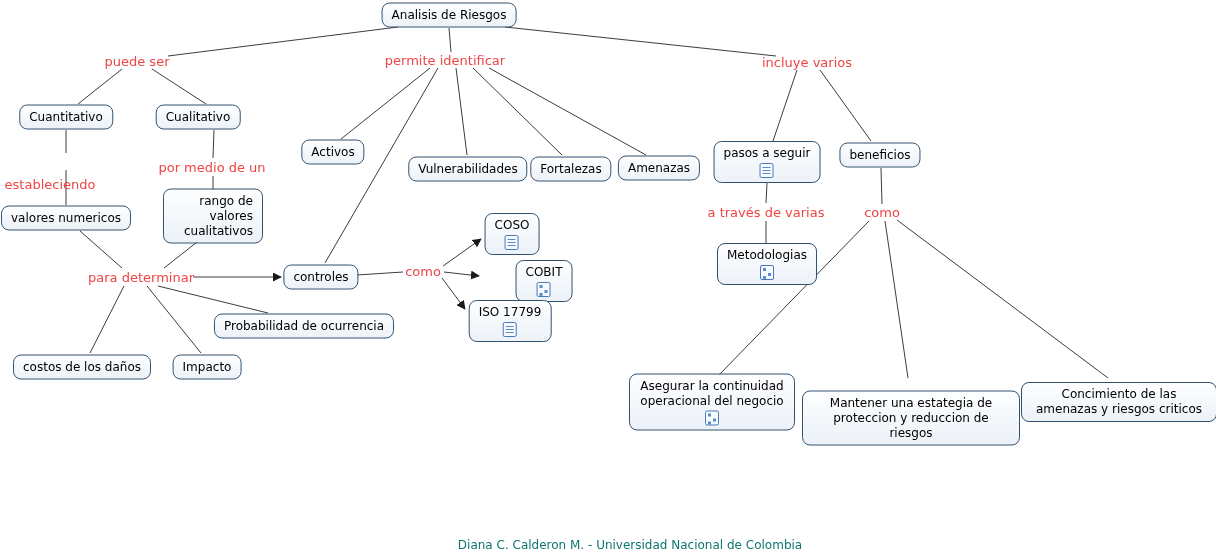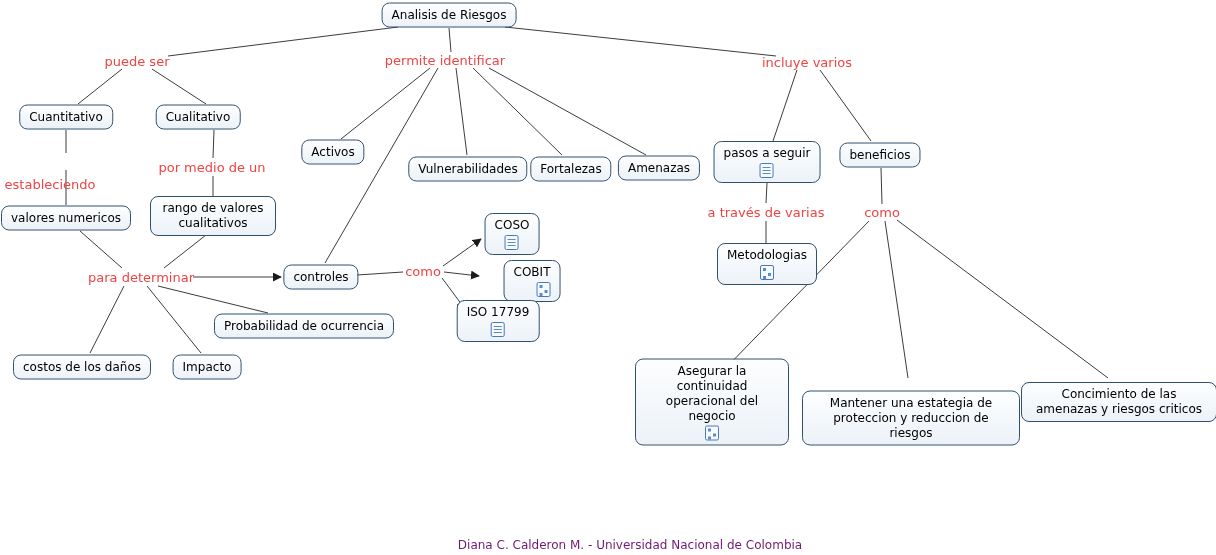--- a/index.html
+++ b/index.html
@@ -57,21 +57,21 @@
     position:absolute;
     left:2px;top:2px;
     width:3px;height:3px;
     background:#5c8cc8;
     box-shadow:5px 5px 0 #5c8cc8,0 8px 0 #5c8cc8;
   }
   .footer{
     position:absolute;
     transform:translate(-50%,-50%);
     font-size:12px;
-    color:#701a75;
+    color:#0f766e;
     white-space:nowrap;
   }
 </style>
 </head>
 <body>
 
 <div id="canvas">
 
   <svg id="wires" width="1216" height="555">
     <defs>
@@ -134,21 +134,21 @@
 
   <div class="node" style="left:66px;top:117px;justify-content:center;">
     <span>Cuantitativo</span>
   </div>
   <div class="node" style="left:198px;top:117px;">
     <span>Cualitativo</span>
   </div>
   <div class="node" style="left:66px;top:218px;">
     <span>valores numericos</span>
   </div>
-  <div class="node wrap" style="left:213px;top:216px;width:126px;">
+  <div class="node wrap" style="left:213px;top:216px;width:100px;text-align:right;">
     <span>rango de valores cualitativos</span>
   </div>
   <div class="node" style="left:304px;top:326px;">
     <span>Probabilidad de ocurrencia</span>
   </div>
   <div class="node" style="left:82px;top:367px;">
     <span>costos de los daños</span>
   </div>
   <div class="node" style="left:207px;top:367px;">
     <span>Impacto</span>
@@ -167,42 +167,42 @@
     <span>Amenazas</span>
   </div>
   <div class="node" style="left:321px;top:277px;">
     <span>controles</span>
   </div>
 
   <div class="node" style="left:512px;top:234px;align-items:center;">
     <span>COSO</span>
     <span class="res-icon doc"></span>
   </div>
-  <div class="node" style="left:532px;top:281px;align-items:flex-end;">
+  <div class="node" style="left:544px;top:281px;">
     <span>COBIT</span>
     <span class="res-icon map"></span>
   </div>
-  <div class="node" style="left:498px;top:321px;">
+  <div class="node" style="left:510px;top:321px;">
     <span>ISO 17799</span>
     <span class="res-icon doc"></span>
   </div>
 
   <div class="node" style="left:767px;top:162px;justify-content:space-between;">
     <span>pasos a seguir</span>
     <span class="res-icon doc"></span>
   </div>
   <div class="node" style="left:880px;top:155px;">
     <span>beneficios</span>
   </div>
   <div class="node" style="left:767px;top:264px;">
     <span>Metodologias</span>
     <span class="res-icon map"></span>
   </div>
 
-  <div class="node wrap" style="left:712px;top:402px;width:154px;">
+  <div class="node wrap" style="left:712px;top:402px;width:166px;">
     <span>Asegurar la continuidad operacional del negocio</span>
     <span class="res-icon map"></span>
   </div>
   <div class="node wrap" style="left:911px;top:418px;width:218px;">
     <span>Mantener una estategia de proteccion y reduccion de riesgos</span>
   </div>
   <div class="node wrap" style="left:1119px;top:402px;width:196px;">
     <span>Concimiento de las amenazas y riesgos criticos</span>
   </div>
 

